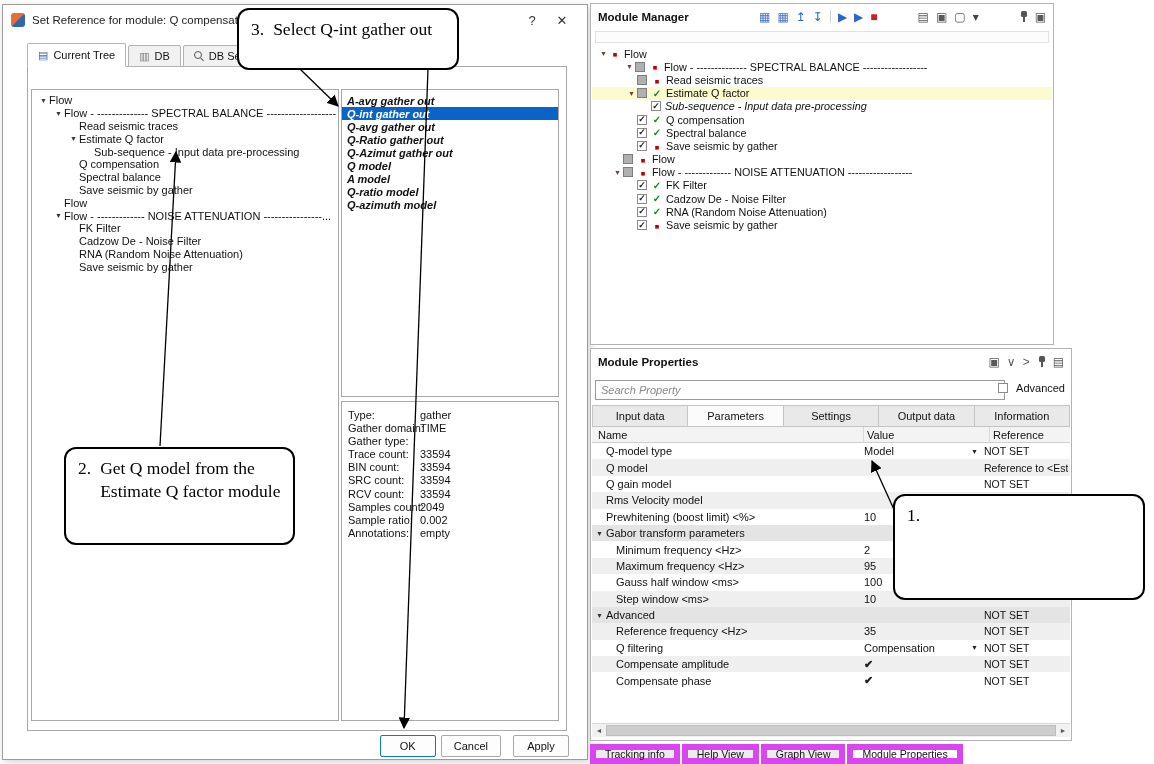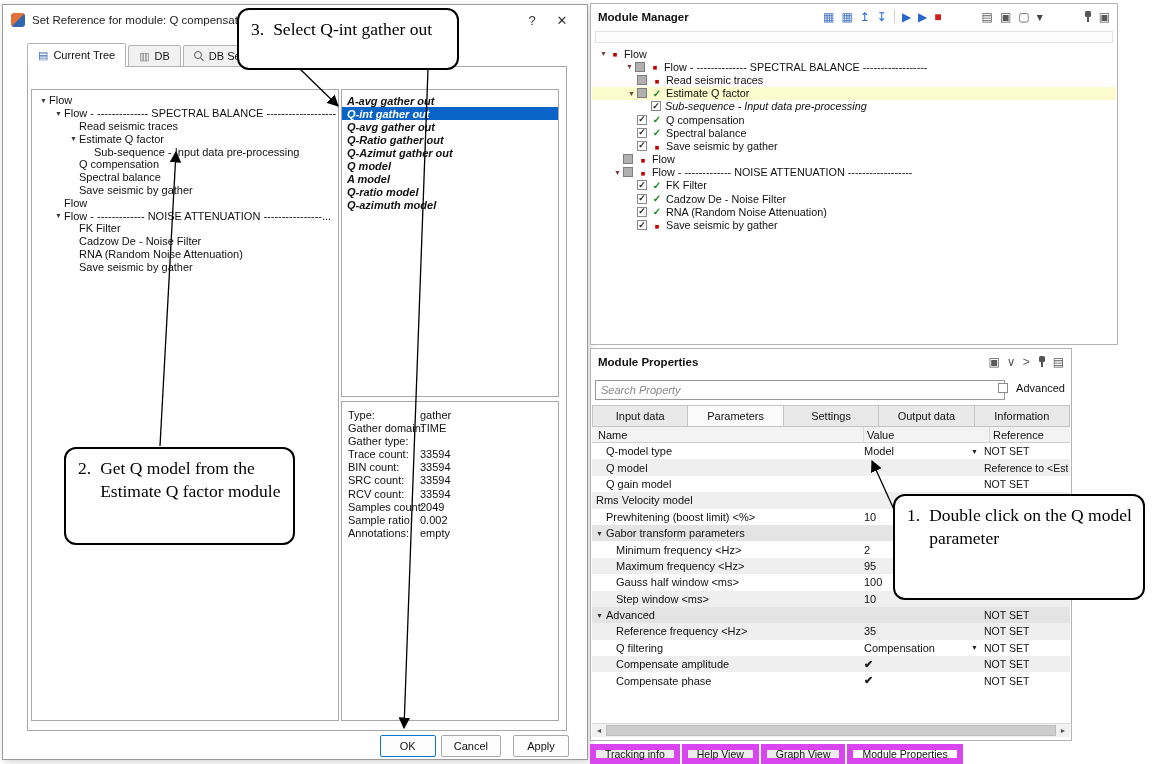--- a/index.html
+++ b/index.html
@@ -27,21 +27,21 @@
   .lrow.selected{background:#0a64c8;color:#fff;}
   .info-panel{position:absolute;left:338px;top:396px;width:218px;height:320px;border:1px solid #a8a8a8;background:#fff;box-sizing:border-box;padding:7px 6px;font-size:11px;overflow:hidden;}
   .iline{display:flex;line-height:13.1px;white-space:nowrap;}
   .ilab{width:72px;flex:none;}
   .btnrow{position:absolute;left:24px;top:730px;width:542px;display:flex;justify-content:flex-end;align-items:center;}
   .btn{height:22px;min-width:56px;padding:0 12px;border:1px solid #a8a8a8;background:#fdfdfd;font-size:11px;display:flex;align-items:center;justify-content:center;box-sizing:border-box;border-radius:2px;margin-left:5px;}
   .btn.default{border-color:#0a78d0;}
   .btn.apply{margin-left:12px;margin-right:0;}
 
   
-  .mm-panel{position:absolute;left:590px;top:3px;width:528px;height:342px;border:1px solid #b3b3b3;background:#fff;box-sizing:border-box;}
+  .mm-panel{position:absolute;left:590px;top:3px;width:464px;height:342px;border:1px solid #b3b3b3;background:#fff;box-sizing:border-box;}
   .panel-header{position:absolute;left:0;top:0;right:0;height:25px;display:flex;align-items:center;padding:0 7px;box-sizing:border-box;background:#fff;}
   .panel-title{font-weight:bold;font-size:11.5px;flex:1;white-space:nowrap;}
   .icon-grp{display:flex;align-items:center;gap:7px;}
   .icon-grp .tico{font-size:12px;}
   .vsep{width:1px;height:13px;background:#d0d0d0;display:inline-block;}
   .gap{width:26px;display:inline-block;}
   .pin-css{width:9px;height:12px;position:relative;display:inline-block;}
   .pin-css::before{content:"";position:absolute;left:2px;top:0;width:6px;height:6px;background:#555;border-radius:1.5px;}
   .pin-css::after{content:"";position:absolute;left:4.5px;top:6px;width:2px;height:5px;background:#555;}
   .mm-strip{position:absolute;left:4px;right:4px;top:27px;height:10px;border:1px solid #e2e2e2;background:#fcfcfc;}
@@ -418,21 +418,21 @@
           <span class="pref">Reference to &lt;Estir</span>
         </div>
         <div class="prow">
           <span class="pname" style="padding-left: 14px;">
             <span>Q gain model</span>
           </span>
           <span class="pval"></span>
           <span class="pref">NOT SET</span>
         </div>
         <div class="prow alt">
-          <span class="pname" style="padding-left: 4px;">
+          <span class="pname" style="padding-left: 14px;">
             <span>Rms Velocity model</span>
           </span>
           <span class="pval"></span>
           <span class="pref"></span>
         </div>
         <div class="prow">
           <span class="pname" style="padding-left: 14px;">
             <span>Prewhitening (boost limit) &lt;%&gt;</span>
           </span>
           <span class="pval">
@@ -547,21 +547,20 @@
   <div class="callout" id="callout3">
     <span class="co-num">3.</span>
     <span class="co-text">Select Q-int gather out</span>
   </div>
   <div class="callout" id="callout2">
     <span class="co-num">2.</span>
     <span class="co-text">Get Q model from the Estimate Q factor module</span>
   </div>
   <div class="callout" id="callout1">
     <span class="co-num">1.</span>
-    <span class="co-text">Double click on the Q model parameter</span>
   </div>
 
   <svg class="arrows" viewBox="0 0 1154 764">
     <defs>
       <marker id="ah" viewBox="0 0 10 10" refX="9" refY="5" markerWidth="9" markerHeight="9" orient="auto">
         <path d="M0,0 L10,5 L0,10 z" fill="#000"></path>
       </marker>
     </defs>
     <line x1="160" y1="446" x2="176" y2="152" stroke="#000" stroke-width="1.3" marker-end="url(#ah)"></line>
     <line x1="300" y1="69" x2="338" y2="106" stroke="#000" stroke-width="1.3" marker-end="url(#ah)"></line>

